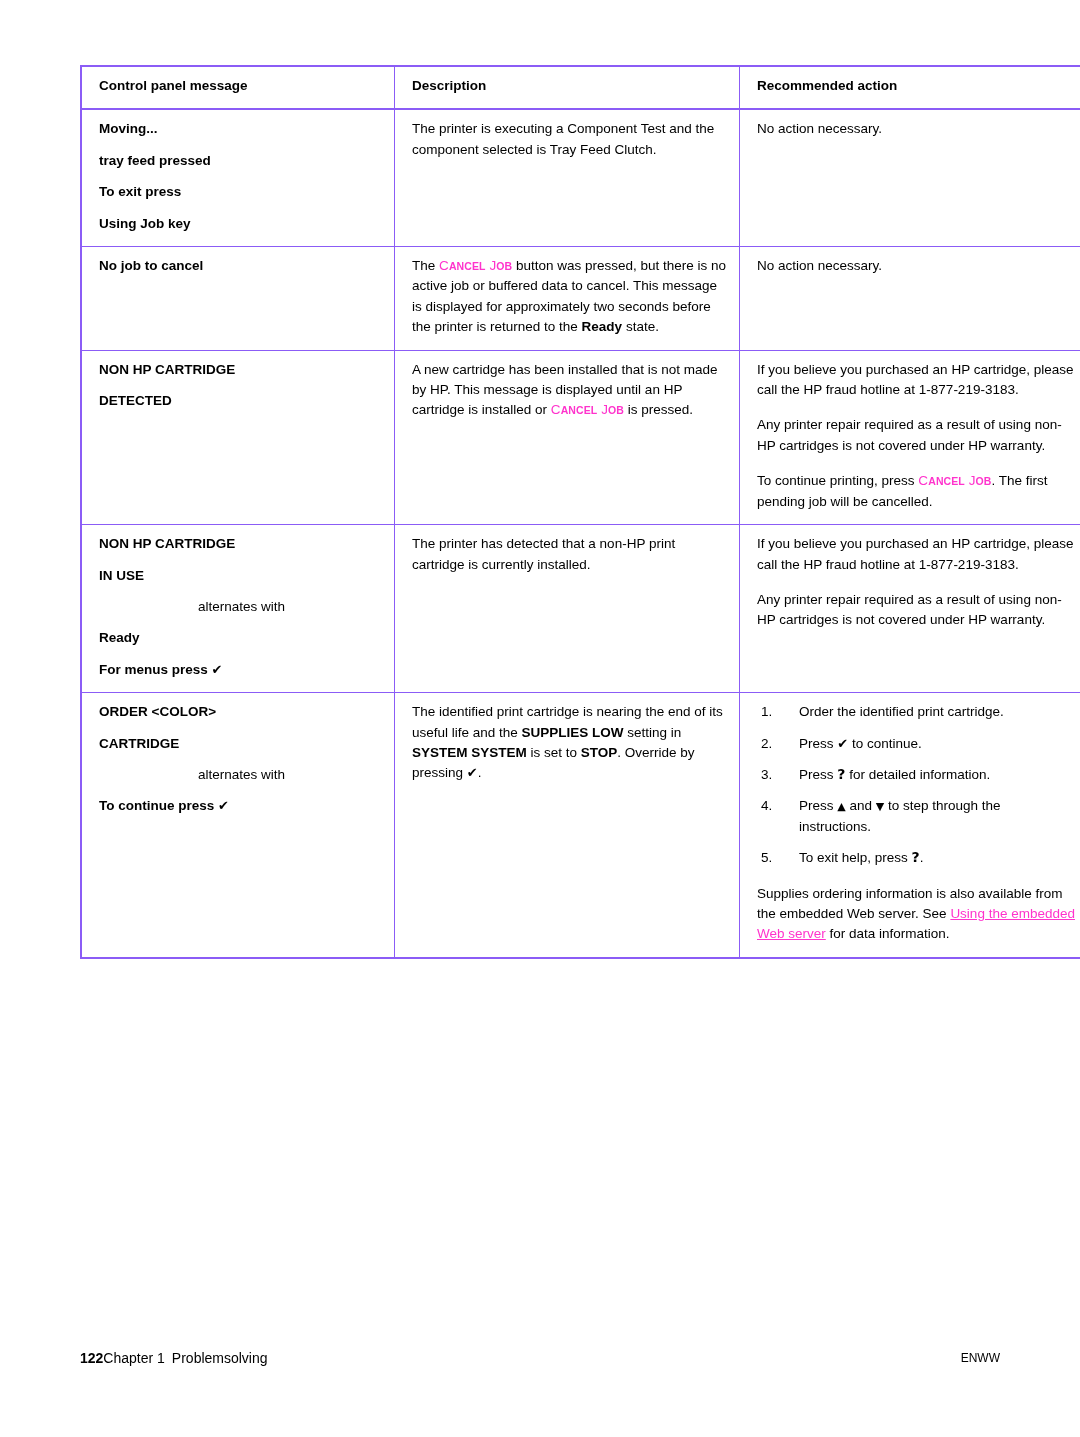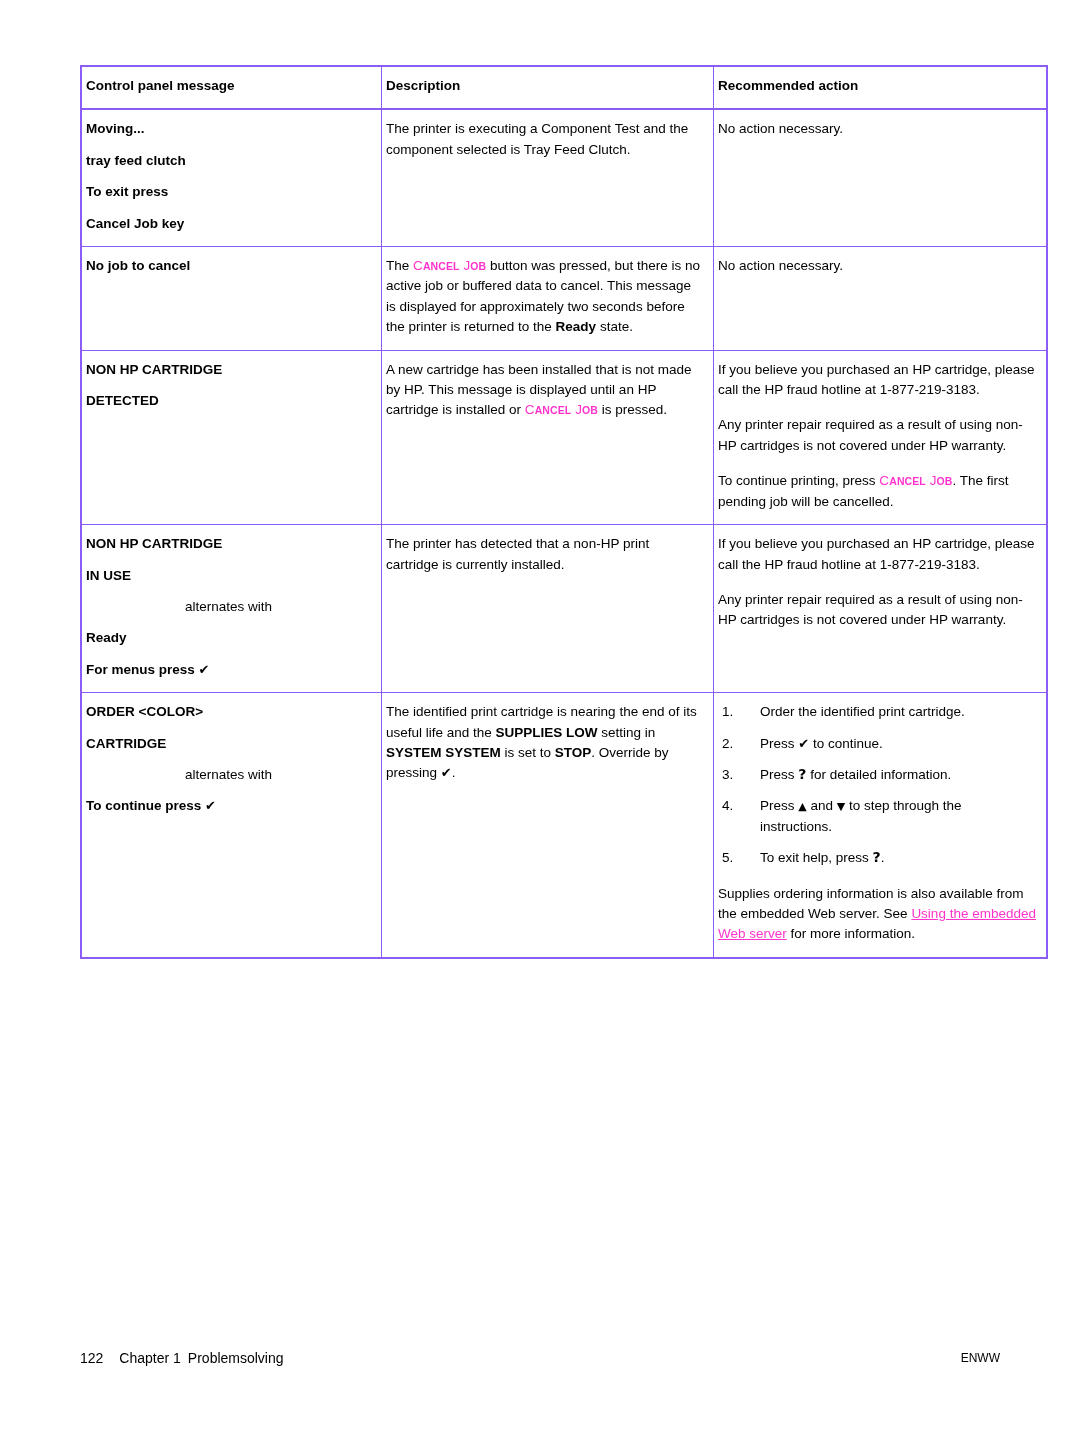--- a/index.html
+++ b/index.html
@@ -27,21 +27,21 @@
   .msg-table {
     position: absolute;
     left: 80px;
     top: 65px;
     width: 920px;
     border-collapse: collapse;
     table-layout: fixed;
   }
   .msg-table td {
     vertical-align: top;
-    padding: 9px 10px 12px 4px;
+    padding: 9px 10px 12px 17px;
     border: 2px solid #8b5cf6;
     border-width: 1px 1px 1px 1px;
     font-size: 13.5px;
     line-height: 20.4px;
   }
   .col-msg   { width: 285px; }
   .col-desc  { width: 317px; }
   .col-act   { width: 318px; }
 
   thead td {
@@ -128,22 +128,21 @@
     line-height: 20px;
   }
   .footer-left {
     float: left;
   }
   .footer-right {
     float: right;
     font-size: 12px;
   }
   .pagenum {
-    font-weight: normal;
-    margin-right: 16px;
+    font-weight: bold;
   }
   .chapword { margin-right: 7px; }
 </style>
 </head>
 <body>
 
 <div class="page">
 
   <table class="msg-table">
     <thead>
@@ -151,23 +150,23 @@
         <td class="col-msg">Control panel message</td>
         <td class="col-desc">Description</td>
         <td class="col-act">Recommended action</td>
       </tr>
     </thead>
     <tbody>
 
       <tr>
         <td class="col-msg">
           <div class="m-line">Moving...</div>
-          <div class="m-line">tray feed clutch</div>
+          <div class="m-line">tray feed pressed</div>
           <div class="m-line">To exit press</div>
-          <div class="m-line">Cancel Job key</div>
+          <div class="m-line">Using Job key</div>
         </td>
         <td class="col-desc">
           <div class="p tight">The printer is executing a Component Test and the component selected is Tray Feed Clutch.</div>
         </td>
         <td class="col-act">
           <div class="p tight">No action necessary.</div>
         </td>
       </tr>
 
       <tr>
@@ -235,21 +234,21 @@
             <li>
               <span class="num">3.</span><span>Press </span><span class="g g-q">?</span><span> for detailed information.</span>
             </li>
             <li>
               <span class="num">4.</span><span>Press </span><span class="g g-tri">▲</span><span> and </span><span class="g g-tri">▼</span><span> to step through the instructions.</span>
             </li>
             <li>
               <span class="num">5.</span><span>To exit help, press </span><span class="g g-q">?</span><span>.</span>
             </li>
           </ol>
-          <div class="p tight"><span>Supplies ordering information is also available from the embedded Web server. See </span><a class="link" href="#">Using the embedded Web server</a><span> for more information.</span></div>
+          <div class="p tight"><span>Supplies ordering information is also available from the embedded Web server. See </span><a class="link" href="#">Using the embedded Web server</a><span> for data information.</span></div>
         </td>
       </tr>
 
     </tbody>
   </table>
 
   <div class="footer">
     <div class="footer-left">
       <span class="pagenum">122</span><span class="chapword">Chapter 1</span><span>Problemsolving</span>
     </div>

